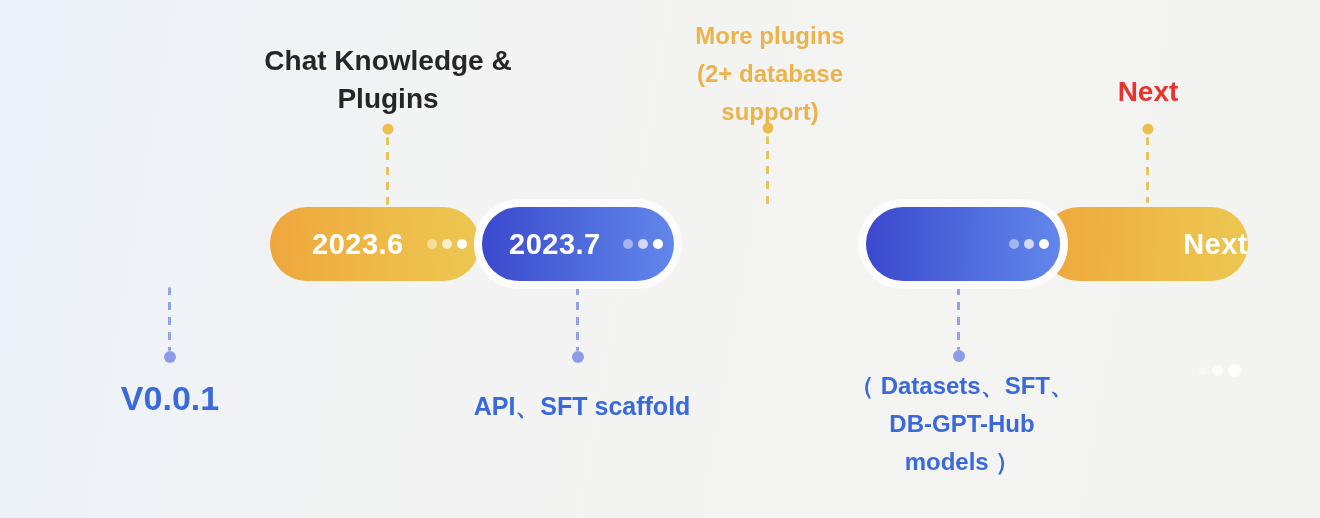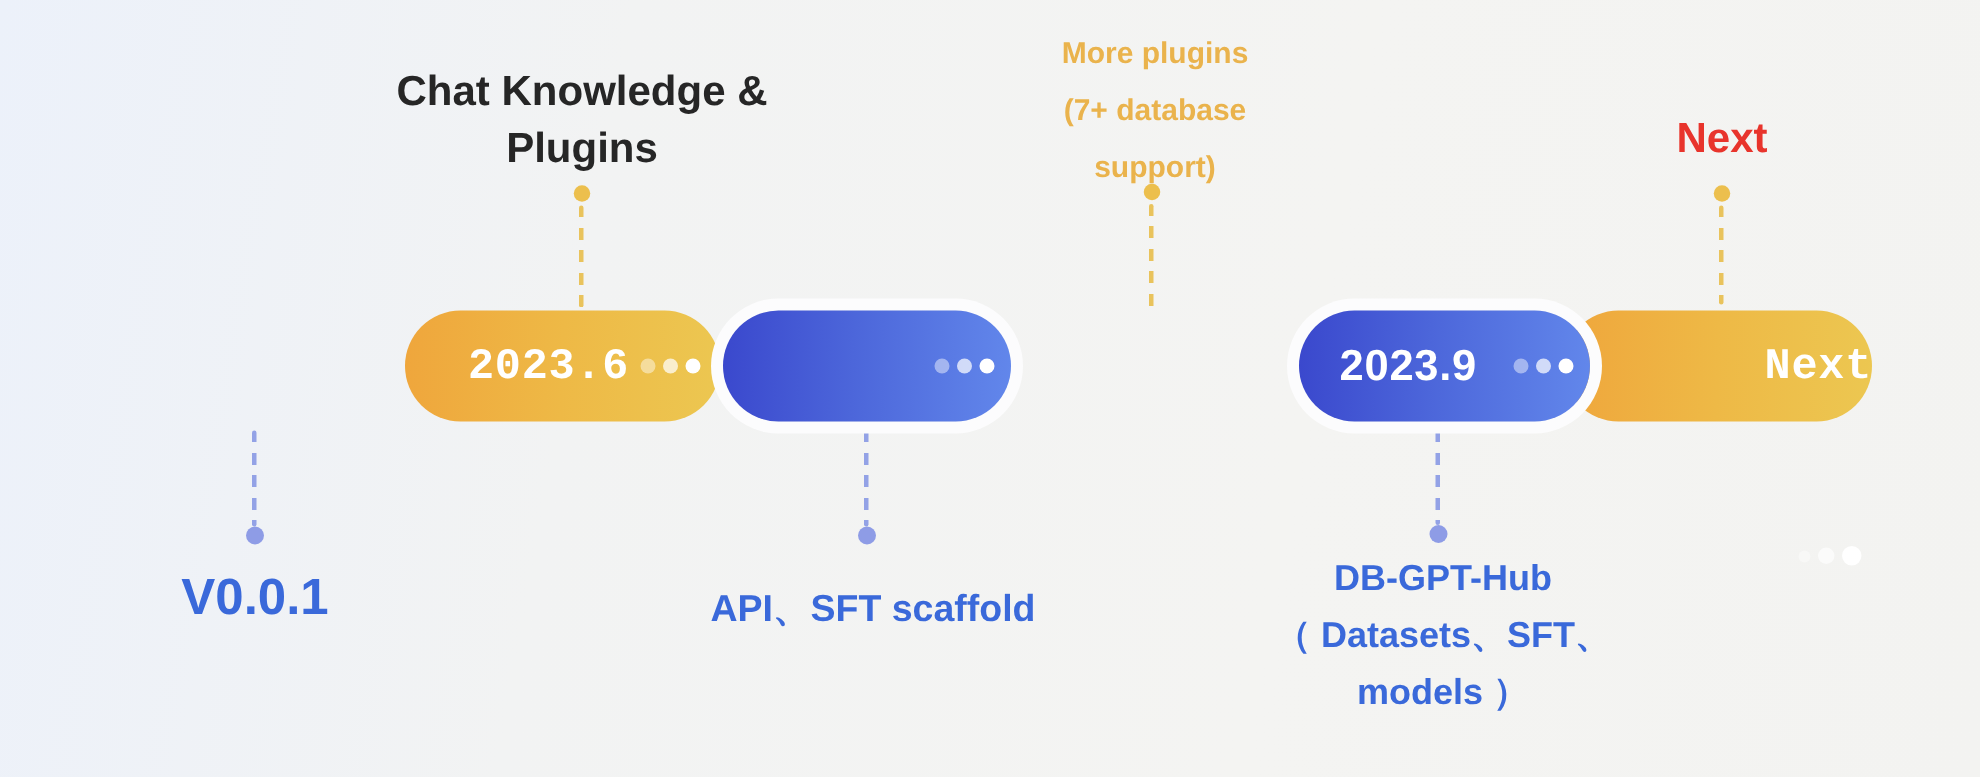--- a/index.html
+++ b/index.html
@@ -11,41 +11,41 @@
 
   
   .pill{position:absolute;top:207px;height:74px;border-radius:37px;
         display:flex;align-items:center;box-sizing:border-box;}
   .pill.blue{
     background:linear-gradient(92deg,#3a48cd 0%,#4c66da 45%,#6287eb 100%);
     box-shadow:0 0 0 8px #fcfcfd;z-index:2;
     padding-left:27px;padding-right:11px;}
   .pill.yellow{
     background:linear-gradient(92deg,#efa63c 0%,#eeb946 50%,#ecc751 100%);
-    z-index:1;padding-left:42px;padding-right:13px;font-family:Liberation Mono, monospace;}
+    z-index:1;padding-left:42px;padding-right:13px;}
   .pill.next{justify-content:flex-end;padding:0;}
   .pill-label{color:#ffffff;font-size:29px;font-weight:700;letter-spacing:.5px;white-space:nowrap;}
   .pill-dots{margin-left:auto;display:flex;gap:5px;align-items:center;}
   .pill-dots i{width:10px;height:10px;border-radius:50%;background:#fff;display:block;}
   .pill-dots i:nth-child(1){opacity:.45;}
   .pill-dots i:nth-child(2){opacity:.72;}
 
   
   .dash{position:absolute;width:3px;border-radius:2px;}
   .dash.up{background:repeating-linear-gradient(to bottom,#e9c35c 0 8px,transparent 8px 15px);}
   .dash.down{background:repeating-linear-gradient(to bottom,#93a2e6 0 8px,transparent 8px 15px);}
   .cdot{position:absolute;border-radius:50%;transform:translate(-50%,-50%);}
   .cdot.gold{width:11px;height:11px;background:#ecbf4d;}
   .cdot.blue{width:12px;height:12px;background:#8e9ce6;}
 
   
   .ann{position:absolute;transform:translateX(-50%);text-align:center;
        font-weight:700;white-space:nowrap;}
   .ann.dark{color:#262626;font-size:28px;line-height:38px;}
-  .ann.gold{color:#eab34c;font-size:20px;line-height:38px;}
+  .ann.gold{color:#eab34c;font-size:24px;line-height:38px;}
   .ann.red{color:#e8342c;font-size:28px;line-height:32px;}
   .ann.blue{color:#3a69da;font-size:25px;line-height:38px;}
 
   
   .bg-dots{position:absolute;left:1199px;top:364px;display:flex;align-items:center;gap:5px;}
   .bg-dots i{border-radius:50%;background:#ffffff;display:block;}
   .bg-dots i:nth-child(1){width:8px;height:8px;opacity:.4;}
   .bg-dots i:nth-child(2){width:11px;height:11px;opacity:.65;}
   .bg-dots i:nth-child(3){width:13px;height:13px;opacity:.95;}
 </style>
@@ -53,21 +53,21 @@
 <body>
 
 <div class="stage">
 
   <div class="ann dark" style="left:388px;top:42px">
     <div>Chat Knowledge &amp;</div>
     <div>Plugins</div>
   </div>
   <div class="ann gold" style="left:770px;top:17px">
     <div>More plugins</div>
-    <div>(7+ database</div>
+    <div>(2+ database</div>
     <div>support)</div>
   </div>
   <div class="ann red" style="left:1148px;top:76px">
     <div>Next</div>
   </div>
 
   <div class="cdot gold" style="left:388px;top:129px"></div>
   <div class="dash up" style="left:386px;top:137px;height:68px"></div>
 
   <div class="cdot gold" style="left:768px;top:128px"></div>
@@ -82,28 +82,28 @@
         <i></i>
         <i></i>
         <i></i>
       </span>
   </div>
   <div class="pill yellow next" style="left:1042px;width:206px">
     <span class="pill-label">Next</span>
   </div>
 
   <div class="pill blue" style="left:482px;width:192px">
+    <span class="pill-label">2023.7</span>
     <span class="pill-dots">
         <i></i>
         <i></i>
         <i></i>
       </span>
   </div>
   <div class="pill blue" style="left:866px;width:194px">
-    <span class="pill-label">2023.9</span>
     <span class="pill-dots">
         <i></i>
         <i></i>
         <i></i>
       </span>
   </div>
 
   <div class="dash down" style="left:168px;top:287px;height:64px"></div>
   <div class="cdot blue" style="left:170px;top:357px"></div>
 
@@ -113,22 +113,22 @@
   <div class="dash down" style="left:957px;top:287px;height:63px"></div>
   <div class="cdot blue" style="left:959px;top:356px"></div>
 
   <div class="ann blue" style="left:170px;top:379px;font-size:34px">
     <div>V0.0.1</div>
   </div>
   <div class="ann blue" style="left:582px;top:387px">
     <div>API、SFT scaffold</div>
   </div>
   <div class="ann blue" style="left:962px;top:367px;font-size:24px">
+    <div>（ Datasets、SFT、</div>
     <div>DB-GPT-Hub</div>
-    <div>（ Datasets、SFT、</div>
     <div>models ）</div>
   </div>
 
   <div class="bg-dots">
       <i></i>
       <i></i>
       <i></i>
     </div>
 
 </div>

